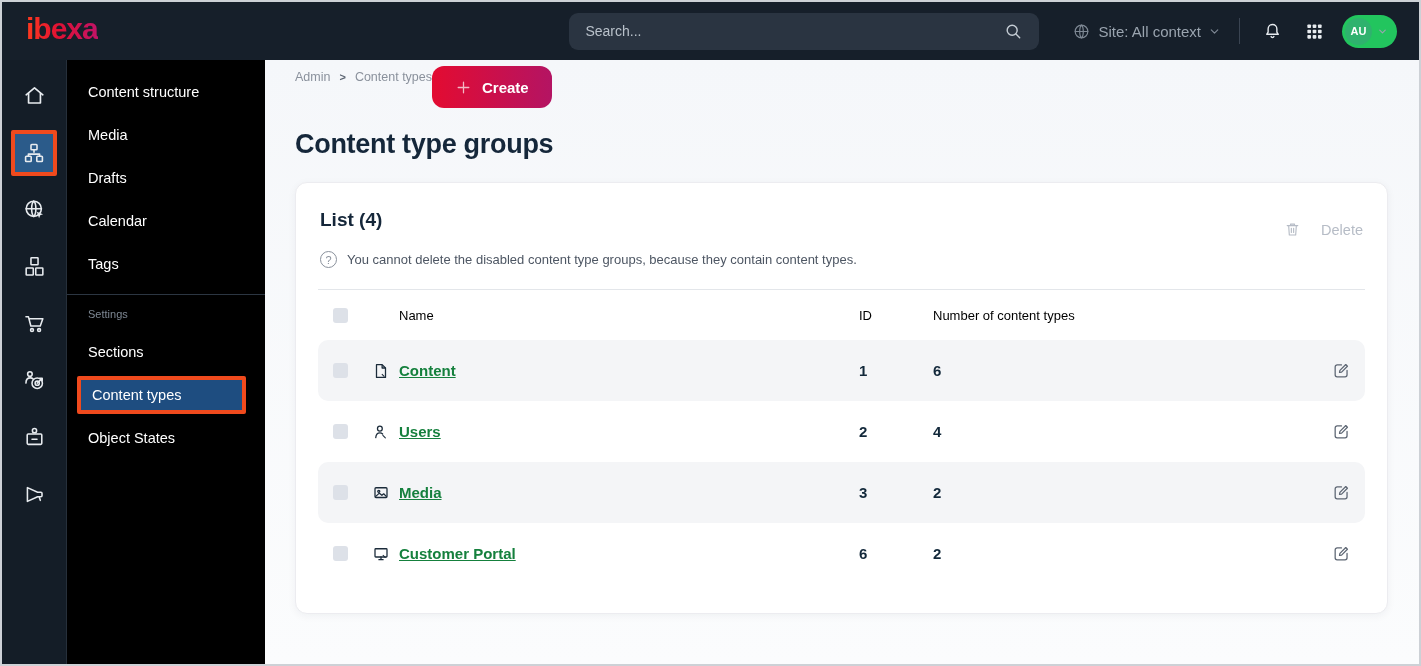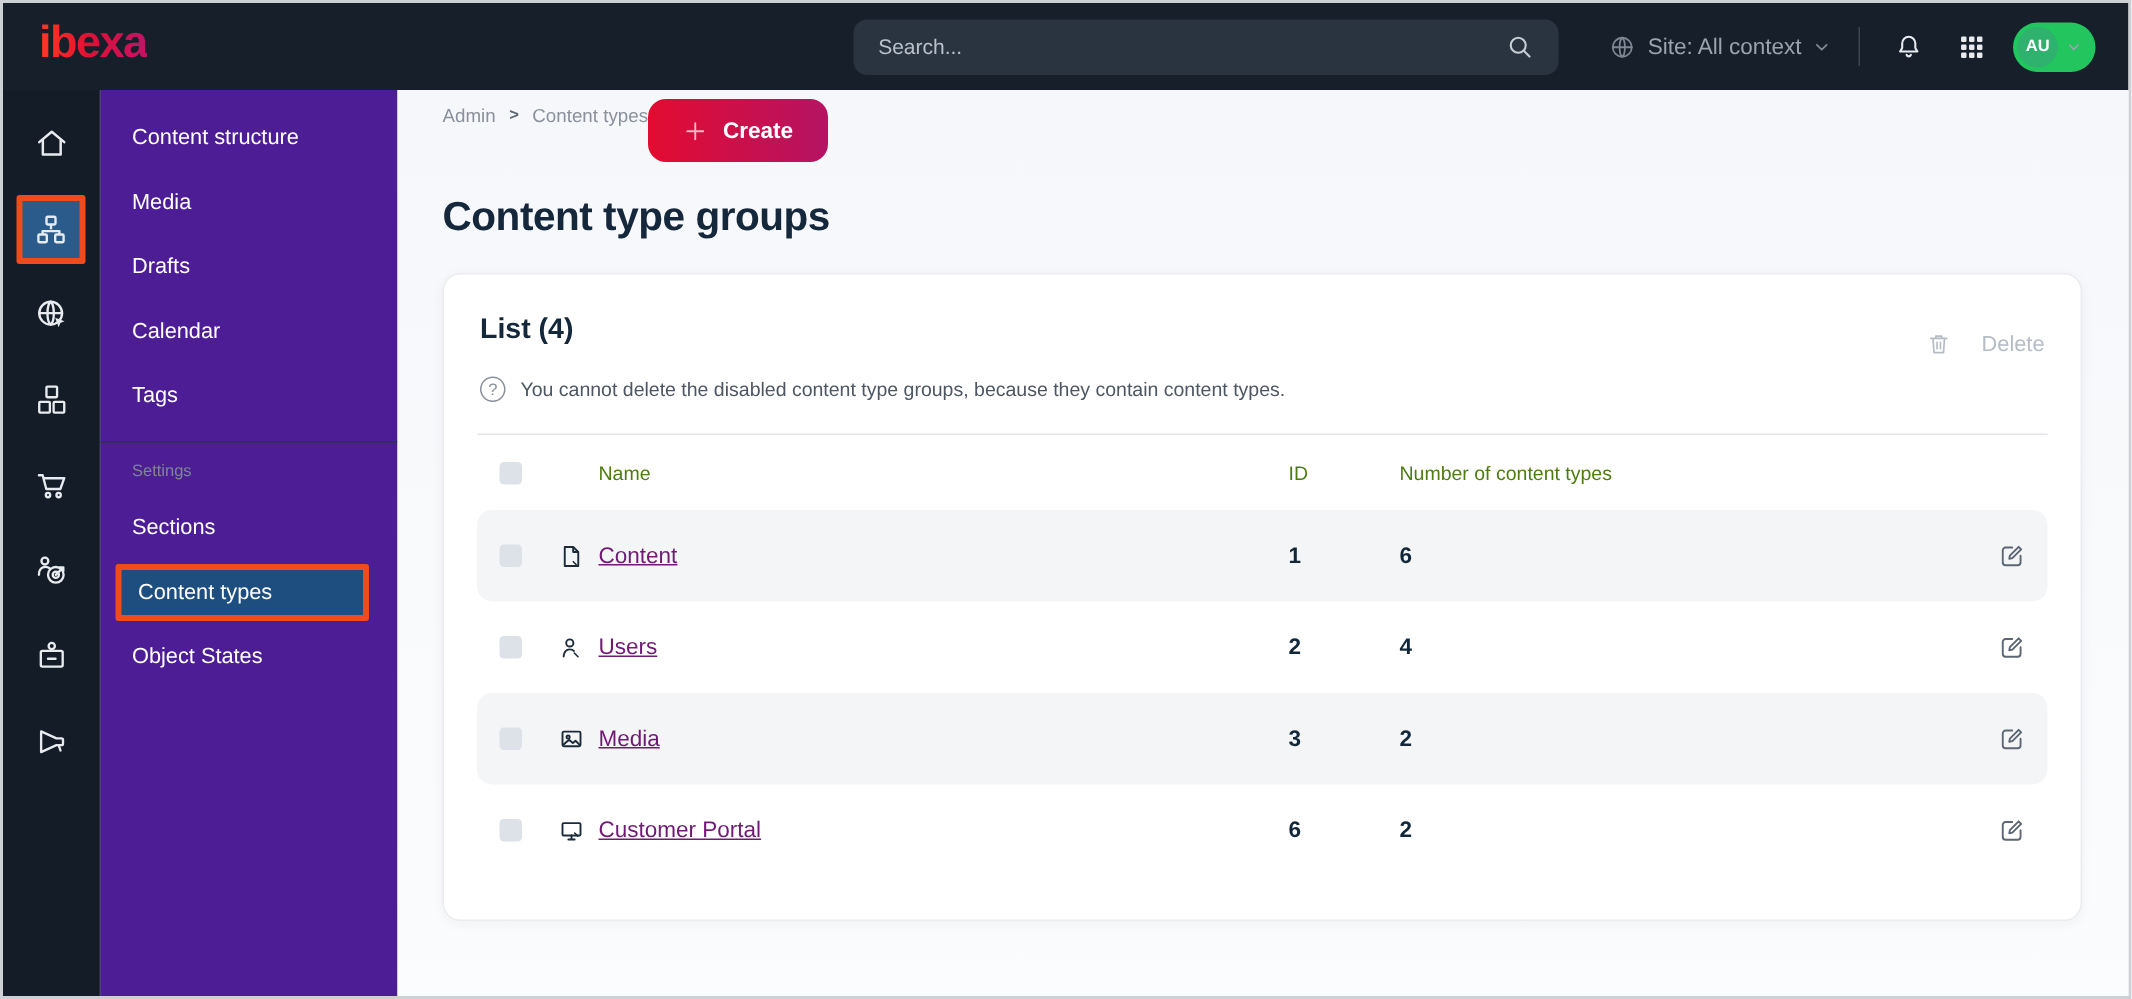--- a/index.html
+++ b/index.html
@@ -53,21 +53,21 @@
     width:65px; height:57px; display:flex; align-items:center; justify-content:center;
     background:none; border:none; color:#e7ebef; cursor:pointer;
   }
   .rail-item .hl {
     width:46px; height:46px; display:flex; align-items:center; justify-content:center;
   }
   .rail-item.active .hl {
     background:#2b5b8a; border:4px solid #f04a1d; border-radius:2px;
   }
   .sidenav {
-    width:198px; flex:0 0 198px; background:#4c1d95; padding-top:10px; color:#fff;
+    width:198px; flex:0 0 198px; background:#000000; padding-top:10px; color:#fff;
   }
   .nav-item {
     height:43px; display:flex; align-items:center; padding-left:21px; font-size:14.5px;
     color:#fff; cursor:pointer;
   }
   .nav-item.active {
     margin:0 19px 0 10px; padding-left:11px; height:38px; margin-top:3px; margin-bottom:2px;
     background:#1e4d80; border:4px solid #f04a1d; border-radius:2px;
   }
   .nav-divider { border-top:1px solid #2c3642; margin-top:9px; }
@@ -100,26 +100,26 @@
     width:17px; height:17px; border:1.2px solid #8a919c; border-radius:50%; color:#8a919c;
     font-size:11px; display:flex; align-items:center; justify-content:center; flex:0 0 17px;
   }
   .help-text { font-size:13px; color:#4b5閉; color:#4d5663; }
   
   .table { margin-top:21px; }
   .t-grid {
     display:grid; grid-template-columns:30px 36px 460px 74px 1fr 58px; align-items:center;
     padding-left:15px;
   }
-  .t-head { border-top:1px solid #e3e6ea; height:51px; color:#4d7c0f; font-size:13px; }
+  .t-head { border-top:1px solid #e3e6ea; height:51px; color:#000000; font-size:13px; }
   .t-row { height:61px; font-size:15px; color:#12283a; }
   .t-row.shade { background:#f4f5f7; border-radius:10px; }
   .checkbox { width:15px; height:15px; border-radius:3px; background:#dde1e8; cursor:pointer; }
   .row-icon { color:#1b2b3a; }
-  .name-link { color:#701a75; font-weight:400; text-decoration:underline; cursor:pointer; }
+  .name-link { color:#15803d; font-weight:700; text-decoration:underline; cursor:pointer; }
   .cell-num { font-weight:600; }
   .edit-btn { background:none; border:none; color:#5d6673; cursor:pointer; justify-self:end; padding-right:14px; display:inline-flex; }
 </style>
 </head>
 <body>
 
 <div class="screen">
 
   <header class="topbar">
     <div class="logo">ibexa</div>

